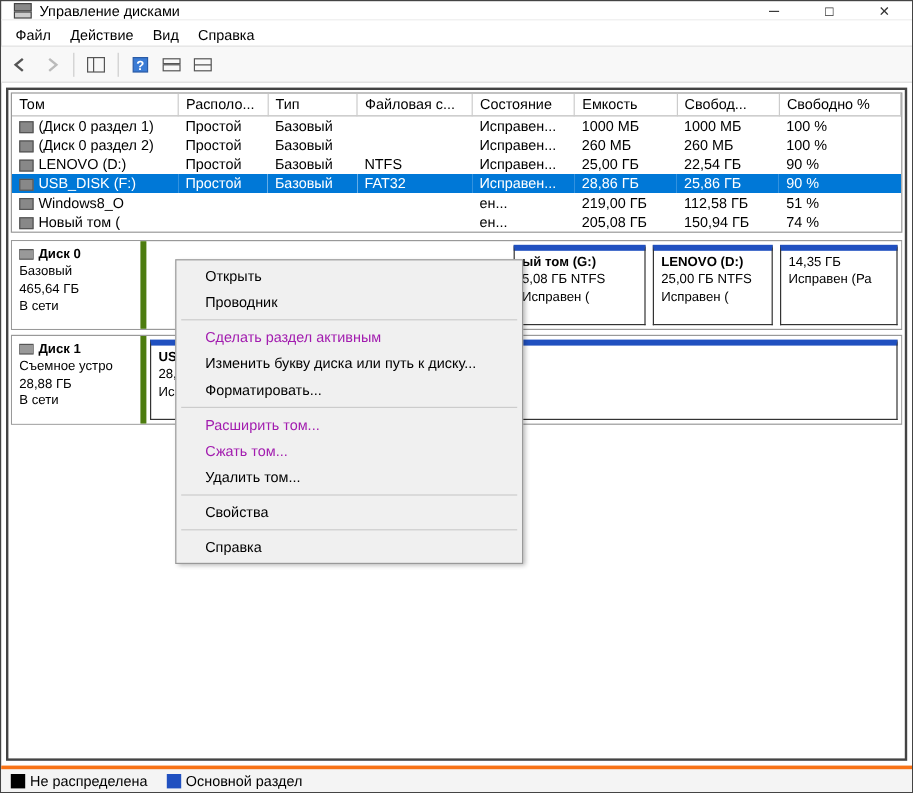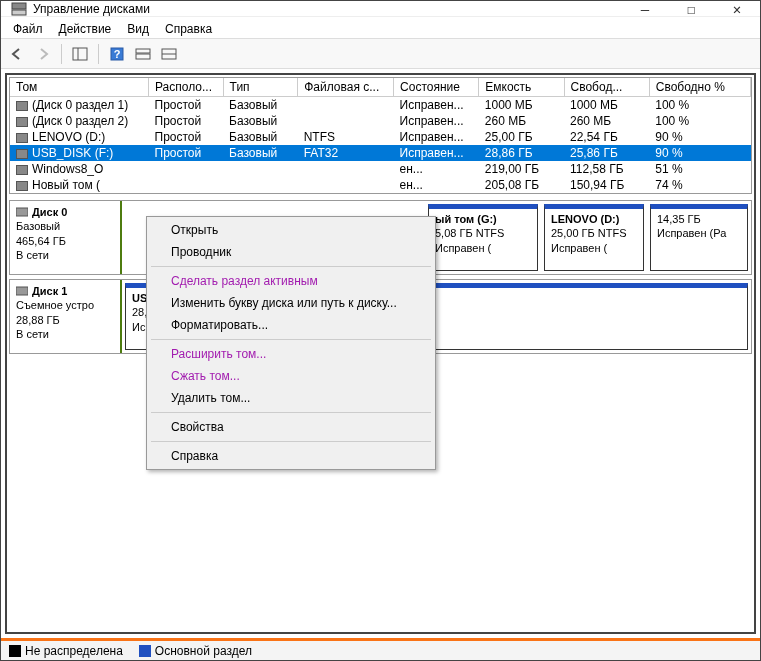--- a/index.html
+++ b/index.html
@@ -17,21 +17,21 @@
 .tool-btn { width: 24px; height: 24px; display: flex; align-items: center; justify-content: center; border: 1px solid transparent; }
 .content { flex: 1; display: flex; flex-direction: column; padding: 2px; border: 2px solid #444; margin: 4px; min-height: 0; overflow: hidden; }
 .table-wrap { border: 1px solid #999; overflow: hidden; }
 table { width: 100%; border-collapse: collapse; table-layout: fixed; font-size: 12px; }
 th { text-align: left; padding: 2px 6px; border-right: 1px solid #ccc; border-bottom: 1px solid #ccc; background: #fff; font-weight: 400; white-space: nowrap; overflow: hidden; text-overflow: ellipsis; }
 td { padding: 1px 6px; white-space: nowrap; overflow: hidden; text-overflow: ellipsis; }
 tr.selected td { background: #0078d7; color: #fff; }
 .vol-icon { display: inline-block; width: 12px; height: 10px; background: #888; margin-right: 4px; vertical-align: middle; border: 1px solid #555; }
 .bottom-panes { flex: 1; display: flex; flex-direction: column; margin-top: 6px; overflow: hidden; }
 .disk-row { display: flex; border: 1px solid #999; margin-bottom: 4px; height: 75px; }
-.disk-label { width: 112px; border-right: 2px solid #4d7c0f; padding: 4px 6px; background: #fff; display: flex; flex-direction: column; font-size: 11px; line-height: 1.3; }
+.disk-label { width: 112px; border-right: 5px solid #4d7c0f; padding: 4px 6px; background: #fff; display: flex; flex-direction: column; font-size: 11px; line-height: 1.3; }
 .disk-label .dname { font-weight: bold; display: flex; align-items: center; gap: 4px; }
 .disk-parts { flex: 1; display: flex; }
 .part { border: 1px solid #333; margin: 3px; padding: 3px 6px; display: flex; flex-direction: column; font-size: 11px; line-height: 1.3; overflow: hidden; border-top: 5px solid #2050c0; }
 .part .pname { font-weight: bold; }
 .legend { height: 22px; border-top: 3px solid #f97316; display: flex; align-items: center; padding: 0 8px; gap: 16px; font-size: 12px; background: #f4f4f4; }
 .legend-sw { width: 12px; height: 12px; display: inline-block; margin-right: 4px; vertical-align: middle; }
 .sw-black { background: #000; }
 .sw-blue { background: #2050c0; }
 .ctxmenu { position: absolute; background: #f0f0f0; border: 1px solid #999; box-shadow: 2px 2px 4px rgba(0,0,0,0.3); width: 290px; z-index: 100; padding: 2px; }
 .ctx-item { padding: 4px 22px; font-size: 12px; display: block; }

